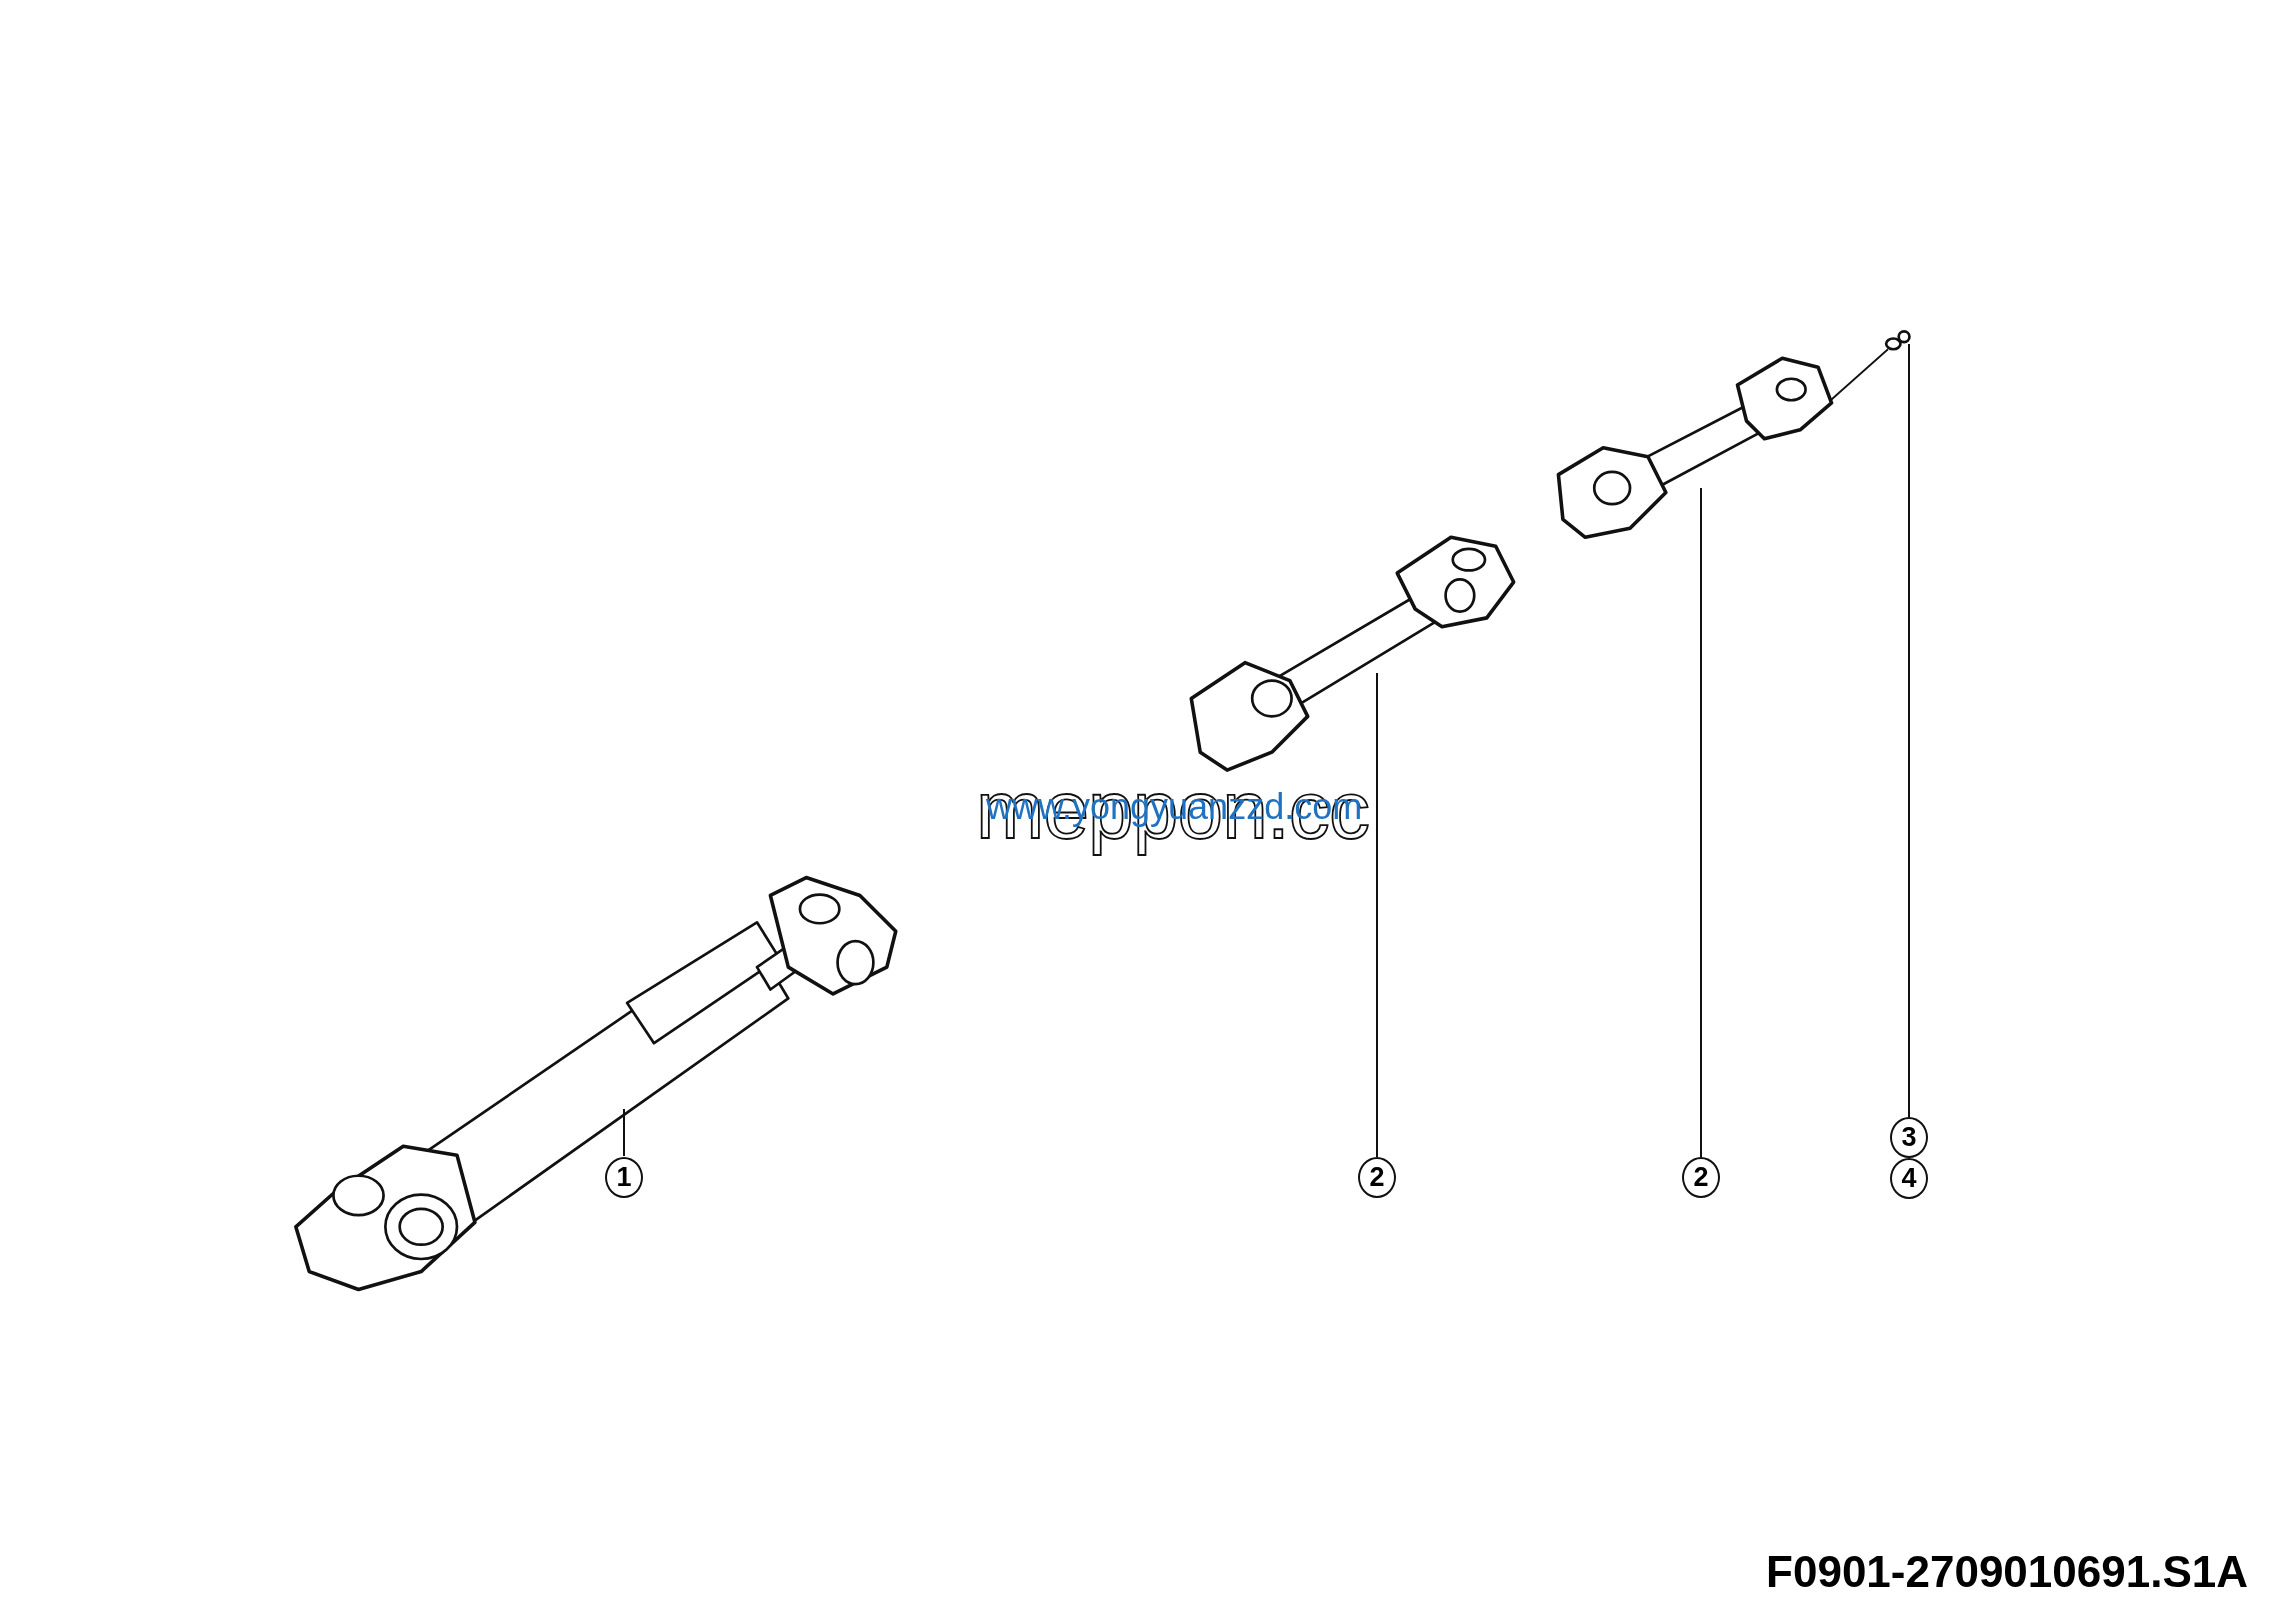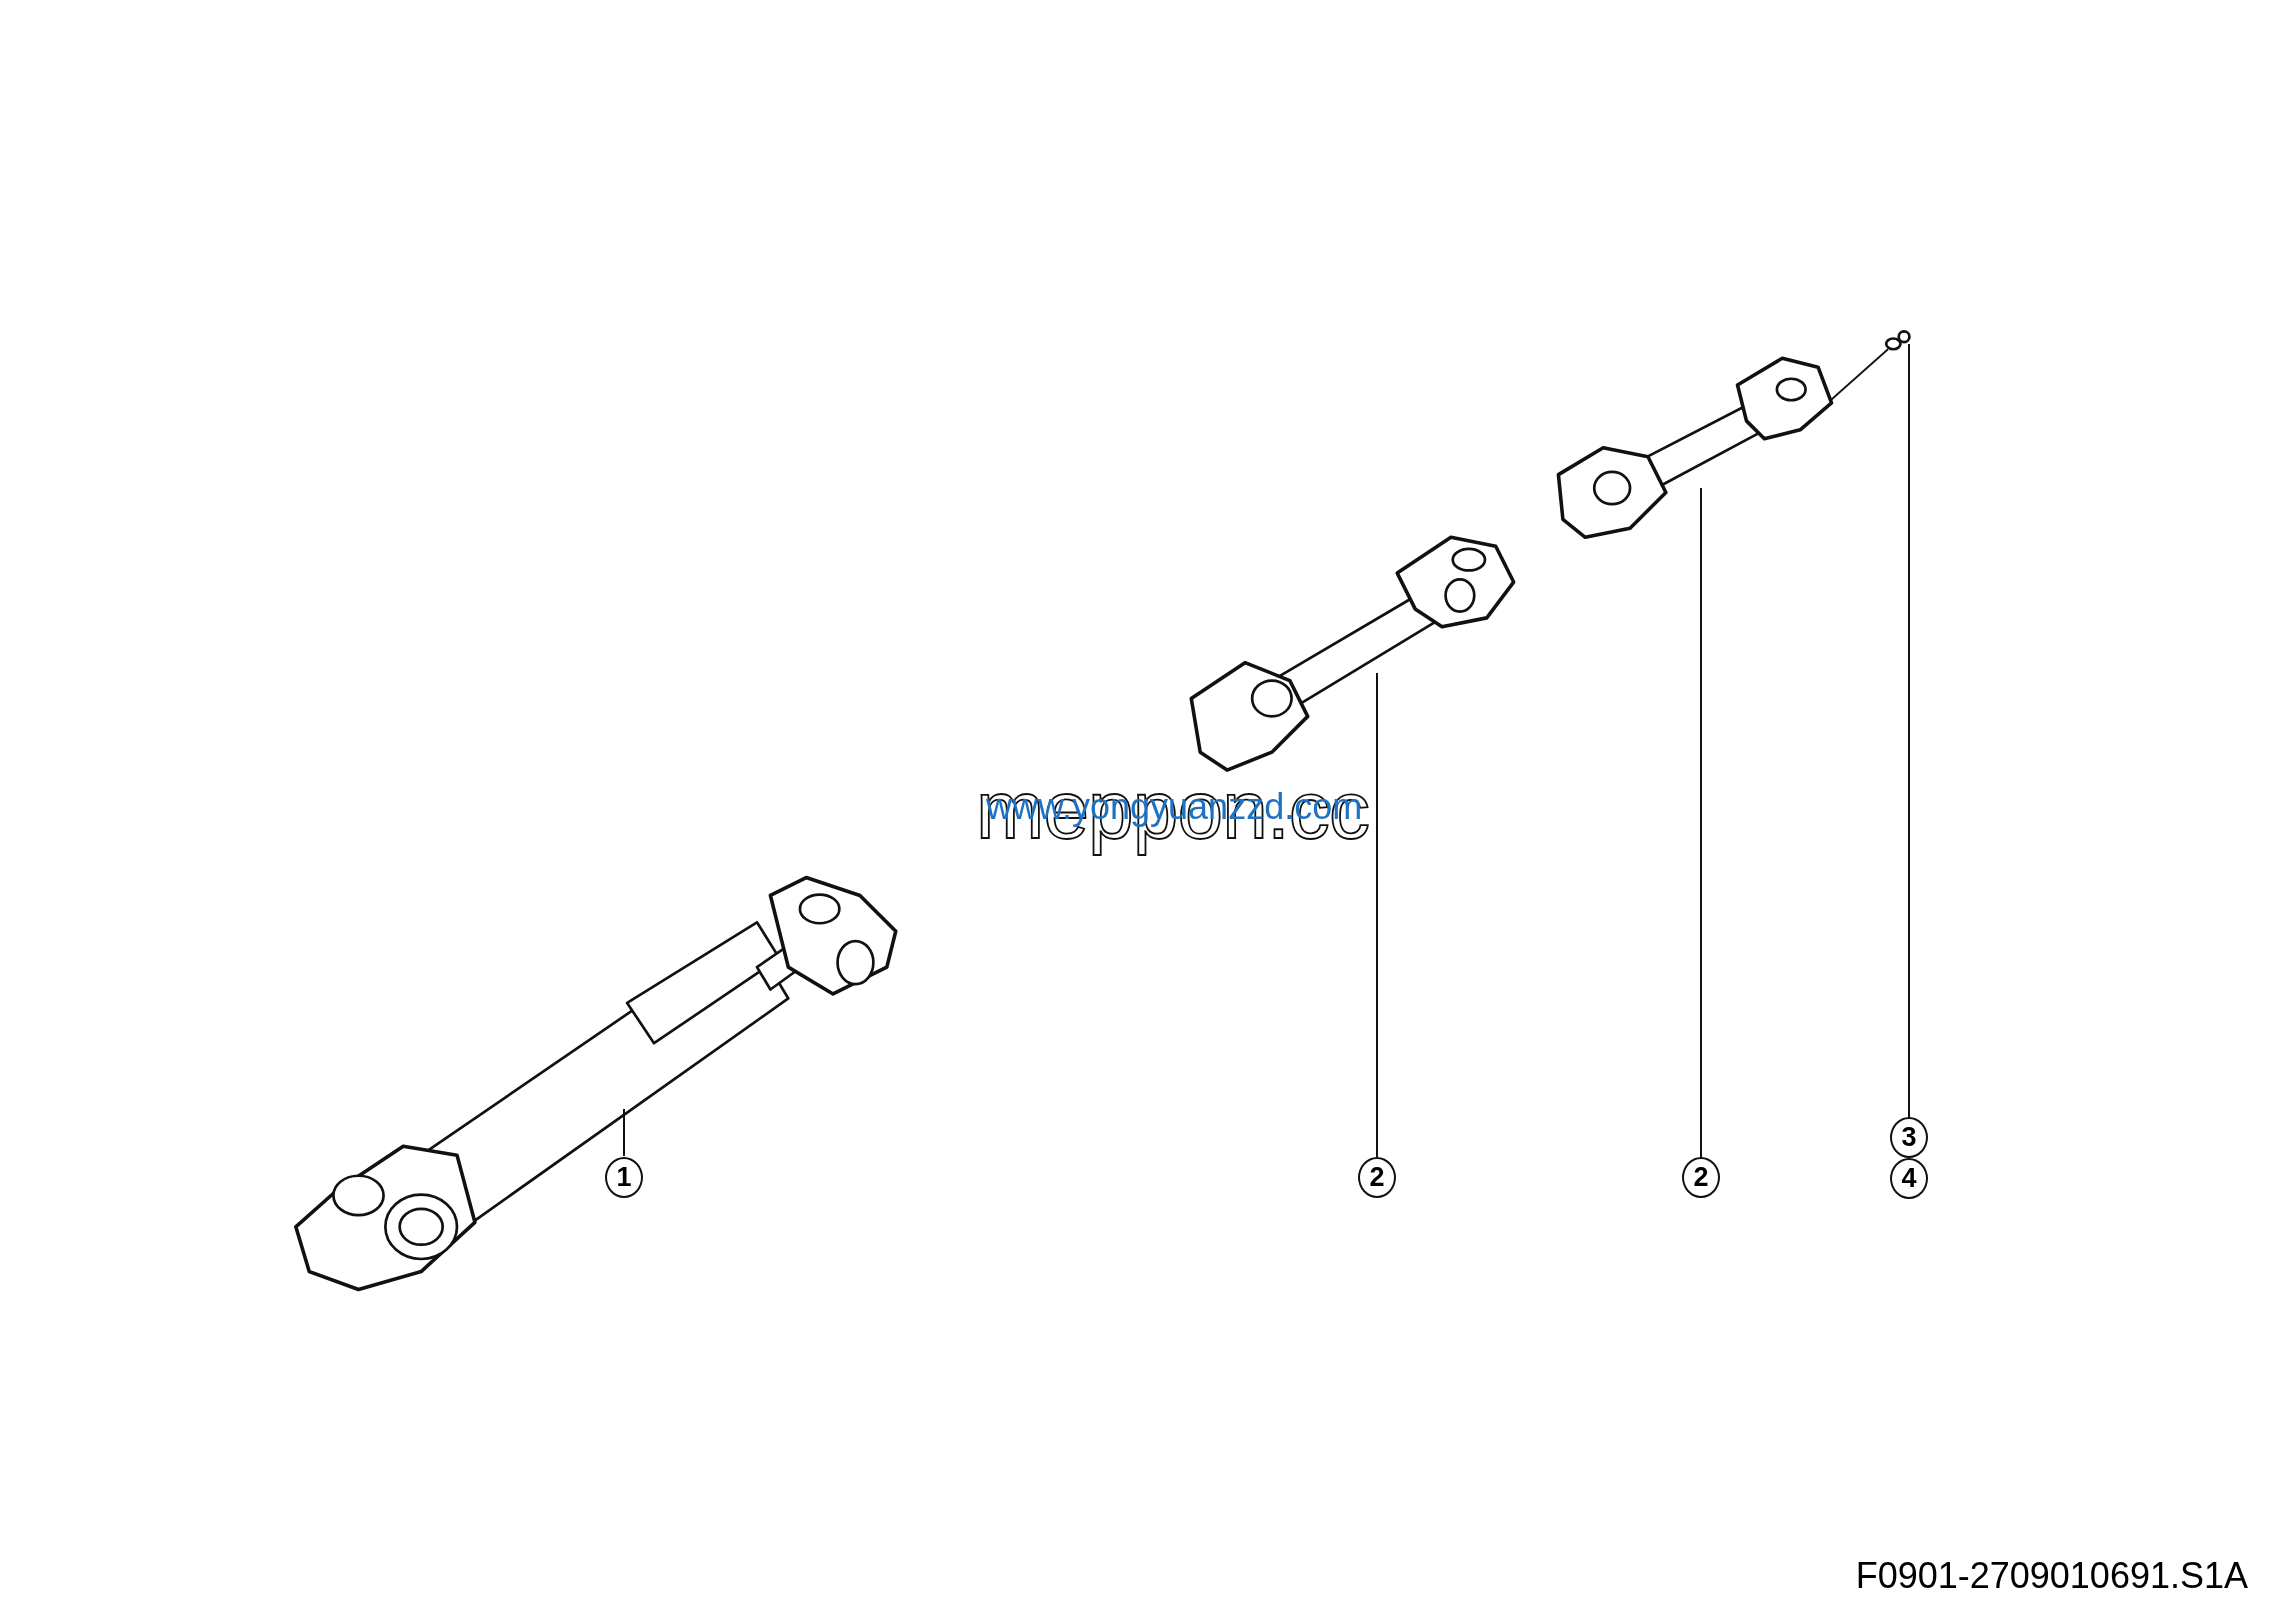--- a/index.html
+++ b/index.html
@@ -2,21 +2,21 @@
 <html style="font-size:14.3px"><head>
 <meta charset="utf-8">
 <style>
   html, body { margin:0; padding:0; background:#ffffff; }
   body { width:2293px; height:1619px; position:relative; overflow:hidden; font-family:"Liberation Sans", sans-serif; }
   #canvas { position:absolute; left:0; top:0; width:2293px; height:1619px; }
   .callout { position:absolute; width:38px; height:41px; margin-left:-19px; margin-top:-20.6px; border:2.2px solid #111; border-radius:50%; box-sizing:border-box; display:flex; align-items:center; justify-content:center; font-weight:bold; font-size:27px; color:#000; background:#fff; }
   .leader { position:absolute; width:2.7px; background:#111; margin-left:-1.3px; }
   .wm-outline { position:absolute; font-size:82px; color:#fff; -webkit-text-stroke:1.8px #111; letter-spacing:-0.9px; white-space:nowrap; }
   .wm-blue { position:absolute; font-size:36px; color:#1f72c2; white-space:nowrap;margin-left:47px; }
-  .figure-id { position:absolute; right:45px; bottom:22.4px; font-size:36px; font-weight:normal; color:#000; }
+  .figure-id { position:absolute; right:45px; bottom:22.4px; font-size:44px; font-weight:bold; color:#000; }
 </style>
 </head>
 <body>
 
 <div id="canvas">
   <svg width="2293" height="1619" viewBox="0 0 2560 1808">
     <g fill="#fff" stroke="#111" stroke-width="3" stroke-linejoin="round">
 
       <g>
         <polygon points="470,1290 520,1370 880,1115 835,1040"></polygon>

